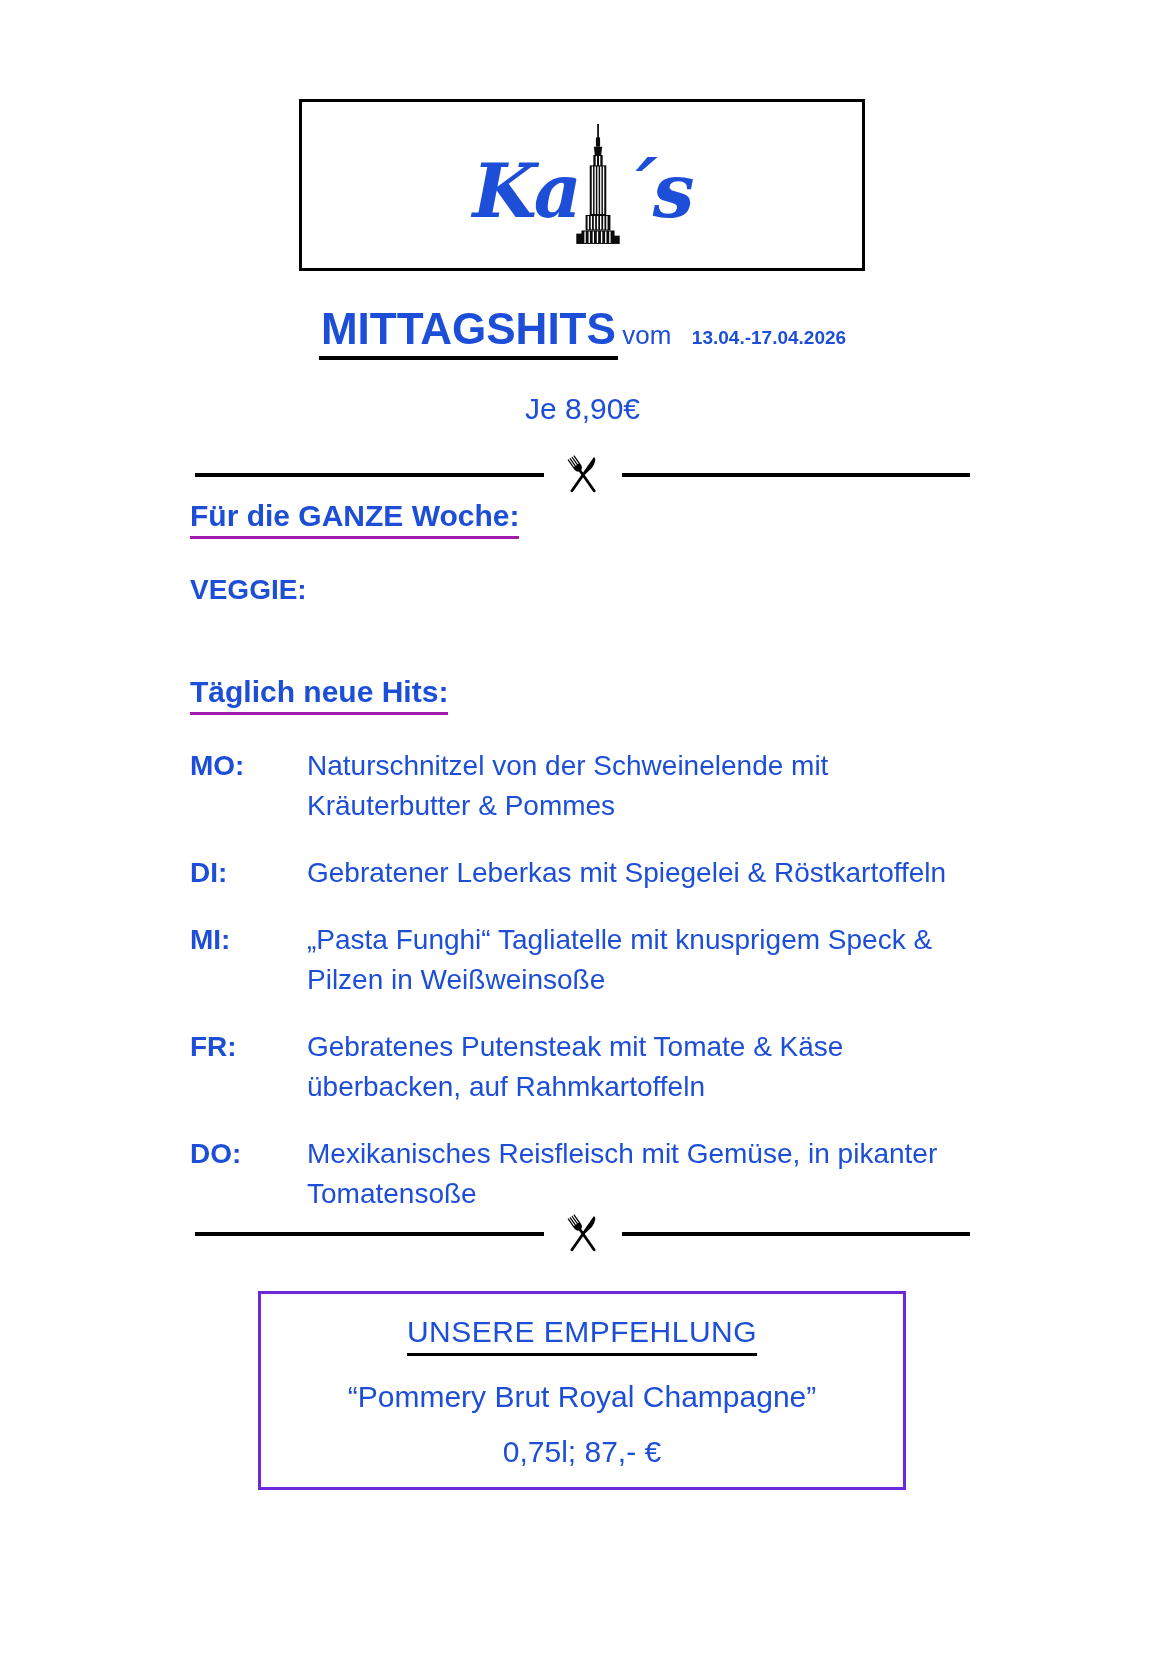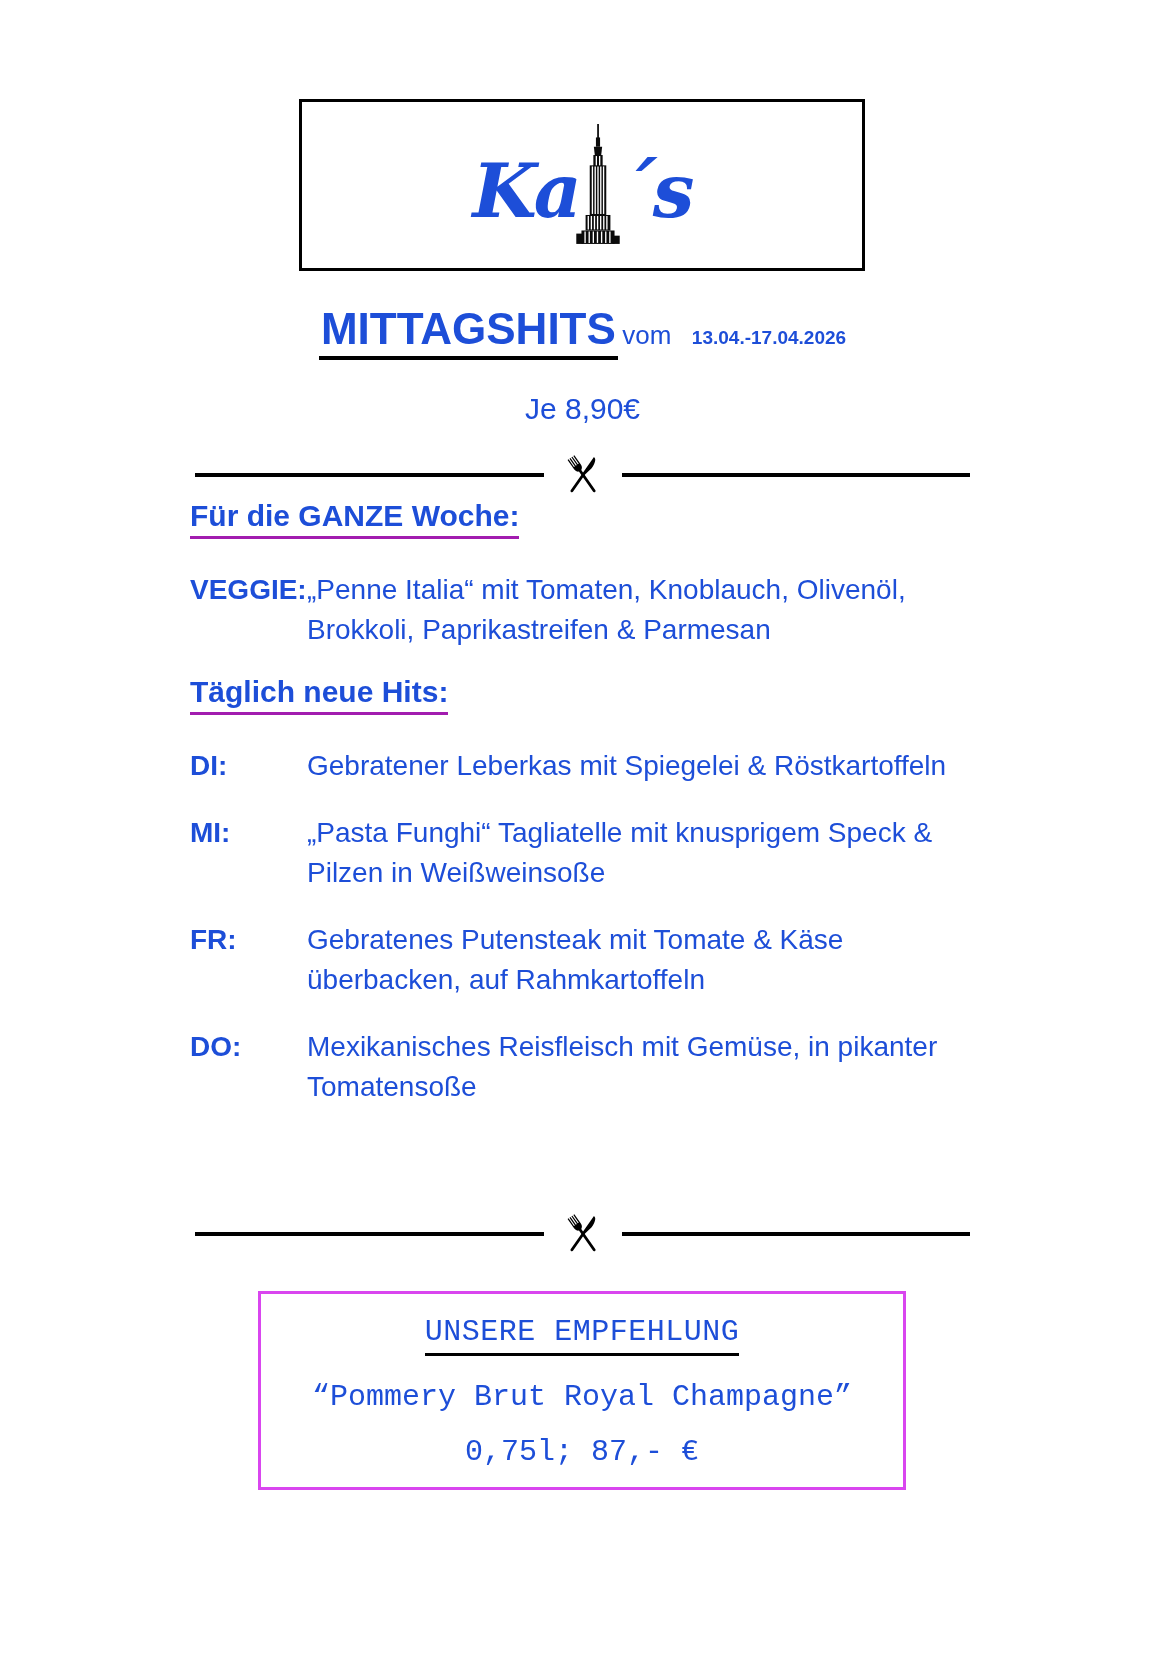--- a/index.html
+++ b/index.html
@@ -75,22 +75,22 @@
   .menu-item{
     display:grid;grid-template-columns:117px auto;
     font-size:28px;line-height:40px;
     margin-bottom:27px;
   }
   .menu-item .label{font-weight:700;}
   .menu-item .desc div{white-space:nowrap;}
   
   .rec-box{
     position:absolute;left:258px;top:1291px;width:642px;height:193px;
-    border:3px solid #d946ef;
-    display:flex;flex-direction:column;align-items:center;font-family:Liberation Mono, monospace;
+    border:3px solid #6d28d9;
+    display:flex;flex-direction:column;align-items:center;
   }
   .rec-heading{
     margin-top:21px;font-size:30px;letter-spacing:0.5px;
     border-bottom:3px solid #000;padding-bottom:4px;
   }
   .rec-product{margin-top:24px;font-size:30px;}
   .rec-price{margin-top:21px;font-size:30px;}
 </style>
 </head>
 <body>
@@ -164,33 +164,36 @@
     </span>
   </div>
 
   <div class="section-heading" id="heading-week">
     <span>Für die GANZE Woche:</span>
   </div>
 
   <div class="items-block" id="week-items">
     <div class="menu-item">
       <div class="label">VEGGIE:</div>
-      <div class="desc">
-        <div>„Penne Italia“ mit Tomaten, Knoblauch, Olivenöl,</div>
-        <div>Brokkoli, Paprikastreifen &amp; Parmesan</div>
-      </div>
     </div>
   </div>
 
   <div class="section-heading" id="heading-daily">
     <span>Täglich neue Hits:</span>
   </div>
 
   <div class="items-block" id="daily-items">
 
+    <div class="menu-item">
+      <div class="label">MO:</div>
+      <div class="desc">
+        <div>Naturschnitzel von der Schweinelende mit</div>
+        <div>Kräuterbutter &amp; Pommes</div>
+      </div>
+    </div>
 
     <div class="menu-item">
       <div class="label">DI:</div>
       <div class="desc">
         <div>Gebratener Leberkas mit Spiegelei &amp; Röstkartoffeln</div>
       </div>
     </div>
 
     <div class="menu-item">
       <div class="label">MI:</div>

